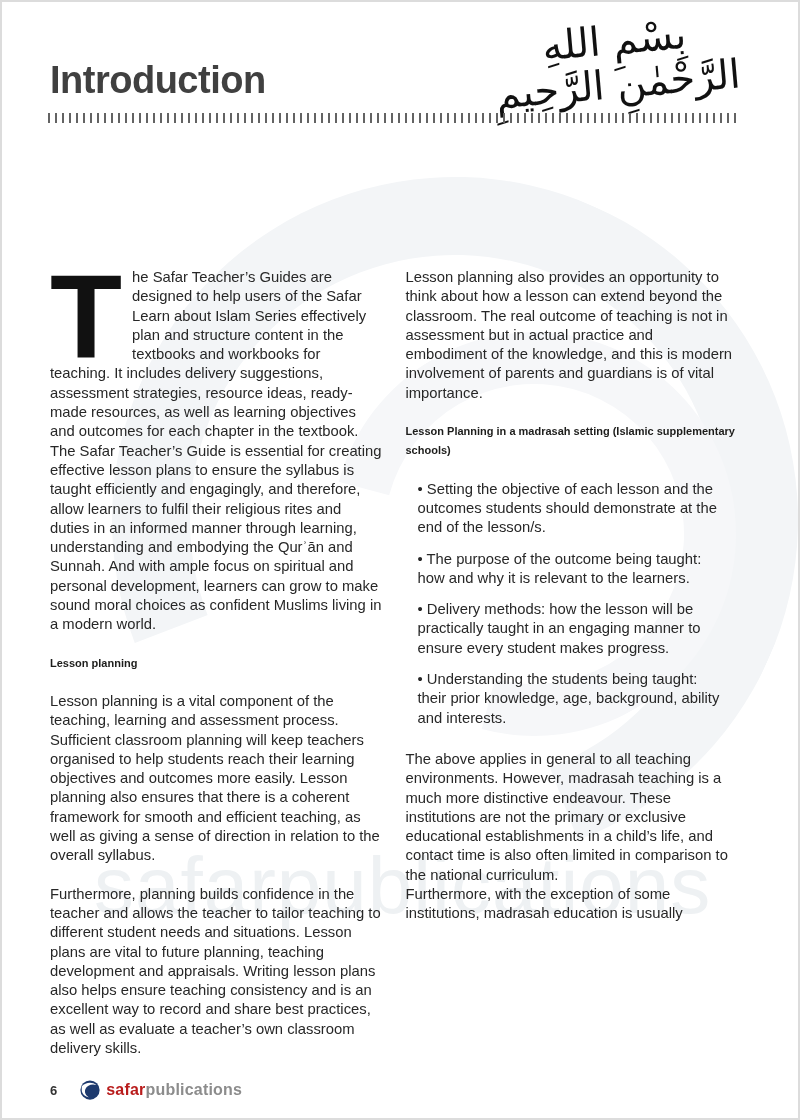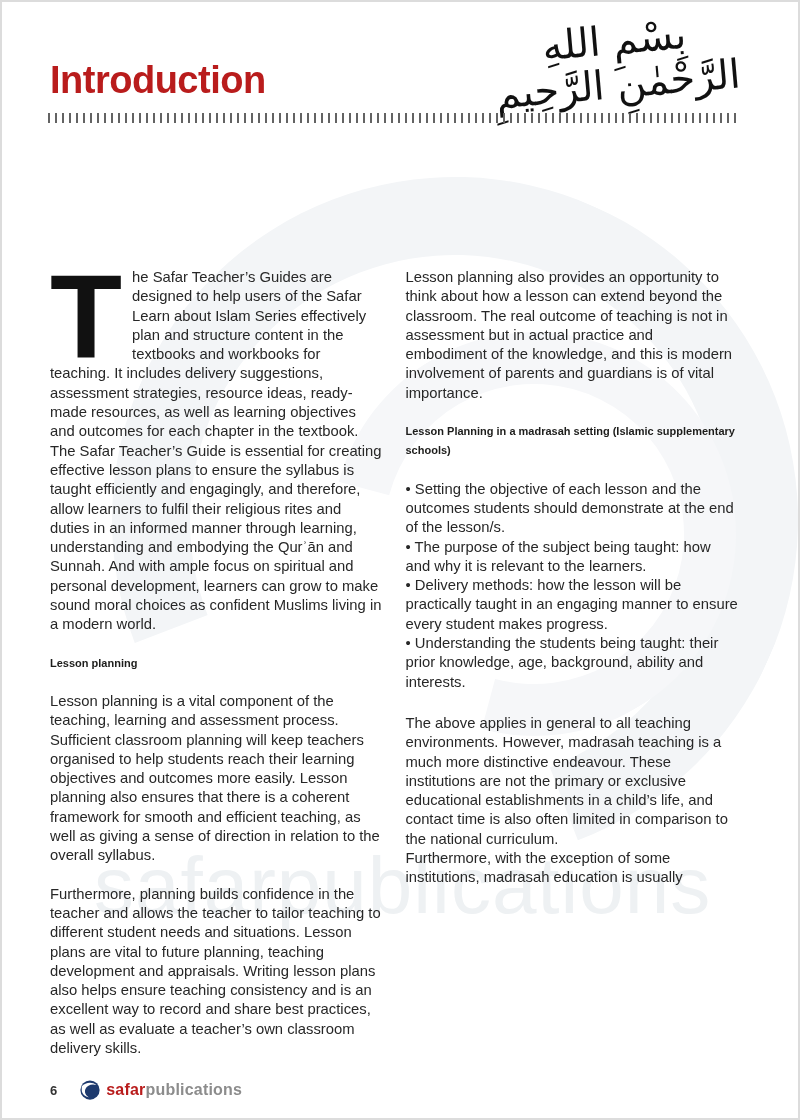--- a/index.html
+++ b/index.html
@@ -25,21 +25,21 @@
     border-radius:50%;transform:rotate(-30deg);z-index:0;
   }
   .wm-text{
     position:absolute;left:92px;top:838px;
     font-size:80px;letter-spacing:1px;color:#eef1f3;
     white-space:nowrap;z-index:0;font-weight:400;
   }
   
   .title{
     position:absolute;left:48px;top:32px;
-    font-size:38px;font-weight:700;color:#b91c1c;
+    font-size:38px;font-weight:700;color:#404040;
     letter-spacing:-0.5px;z-index:2;
   }
   .bismillah{
     position:absolute;right:42px;top:16px;width:280px;
     text-align:center;direction:rtl;
     font-family:"DejaVu Sans", sans-serif;
     font-size:40px;color:#111;line-height:1.1;
     transform:rotate(-5deg);z-index:2;
   }
   .divider{
@@ -58,21 +58,21 @@
   .col h3{
     font-size:11px;line-height:19.3px;font-weight:700;color:#1d1d1b;
     margin:0 0 19px 0;
   }
   .dropcap{
     float:left;
     font-size:118px;line-height:90px;font-weight:700;color:#111;
     margin:4px 10px 2px 0;
   }
   .bullets{margin:0 0 22px 0;}
-  .bullet{margin:0;}
+  .bullet{margin:12px;}
   
   .footer{
     position:absolute;left:48px;bottom:16px;height:24px;
     display:flex;align-items:center;gap:22px;z-index:2;
   }
   .page-num{font-size:13px;font-weight:700;color:#333;}
   .logo{display:flex;align-items:center;gap:5px;}
   .logo svg{display:block;}
   .brand{font-size:16px;letter-spacing:0.2px;}
   .brand .b1{font-weight:700;color:#b91c1c;}
@@ -98,21 +98,21 @@
       <h3>Lesson planning</h3>
       <p class="para">Lesson planning is a vital component of the teaching, learning and assessment process. Sufficient classroom planning will keep teachers organised to help students reach their learning objectives and outcomes more easily. Lesson planning also ensures that there is a coherent framework for smooth and efficient teaching, as well as giving a sense of direction in relation to the overall syllabus.</p>
       <p class="para">Furthermore, planning builds confidence in the teacher and allows the teacher to tailor teaching to different student needs and situations. Lesson plans are vital to future planning, teaching development and appraisals. Writing lesson plans also helps ensure teaching consistency and is an excellent way to record and share best practices, as well as evaluate a teacher’s own classroom delivery skills.</p>
     </div>
 
     <div class="col">
       <p class="para">Lesson planning also provides an opportunity to think about how a lesson can extend beyond the classroom. The real outcome of teaching is not in assessment but in actual practice and embodiment of the knowledge, and this is modern involvement of parents and guardians is of vital importance.</p>
       <h3>Lesson Planning in a madrasah setting (Islamic supplementary schools)</h3>
       <div class="bullets" id="bullet-list">
           <p class="bullet">• Setting the objective of each lesson and the outcomes students should demonstrate at the end of the lesson/s.</p>
-          <p class="bullet">• The purpose of the subject being taught: how and why it is relevant to the learners.</p>
+          <p class="bullet">• The purpose of the outcome being taught: how and why it is relevant to the learners.</p>
           <p class="bullet">• Delivery methods: how the lesson will be practically taught in an engaging manner to ensure every student makes progress.</p>
           <p class="bullet">• Understanding the students being taught: their prior knowledge, age, background, ability and interests.</p>
         </div>
       <p class="para tight">The above applies in general to all teaching environments. However, madrasah teaching is a much more distinctive endeavour. These institutions are not the primary or exclusive educational establishments in a child’s life, and contact time is also often limited in comparison to the national curriculum.</p>
       <p class="para tight">Furthermore, with the exception of some institutions, madrasah education is usually</p>
     </div>
 
   </div>
 
   <div class="footer">

